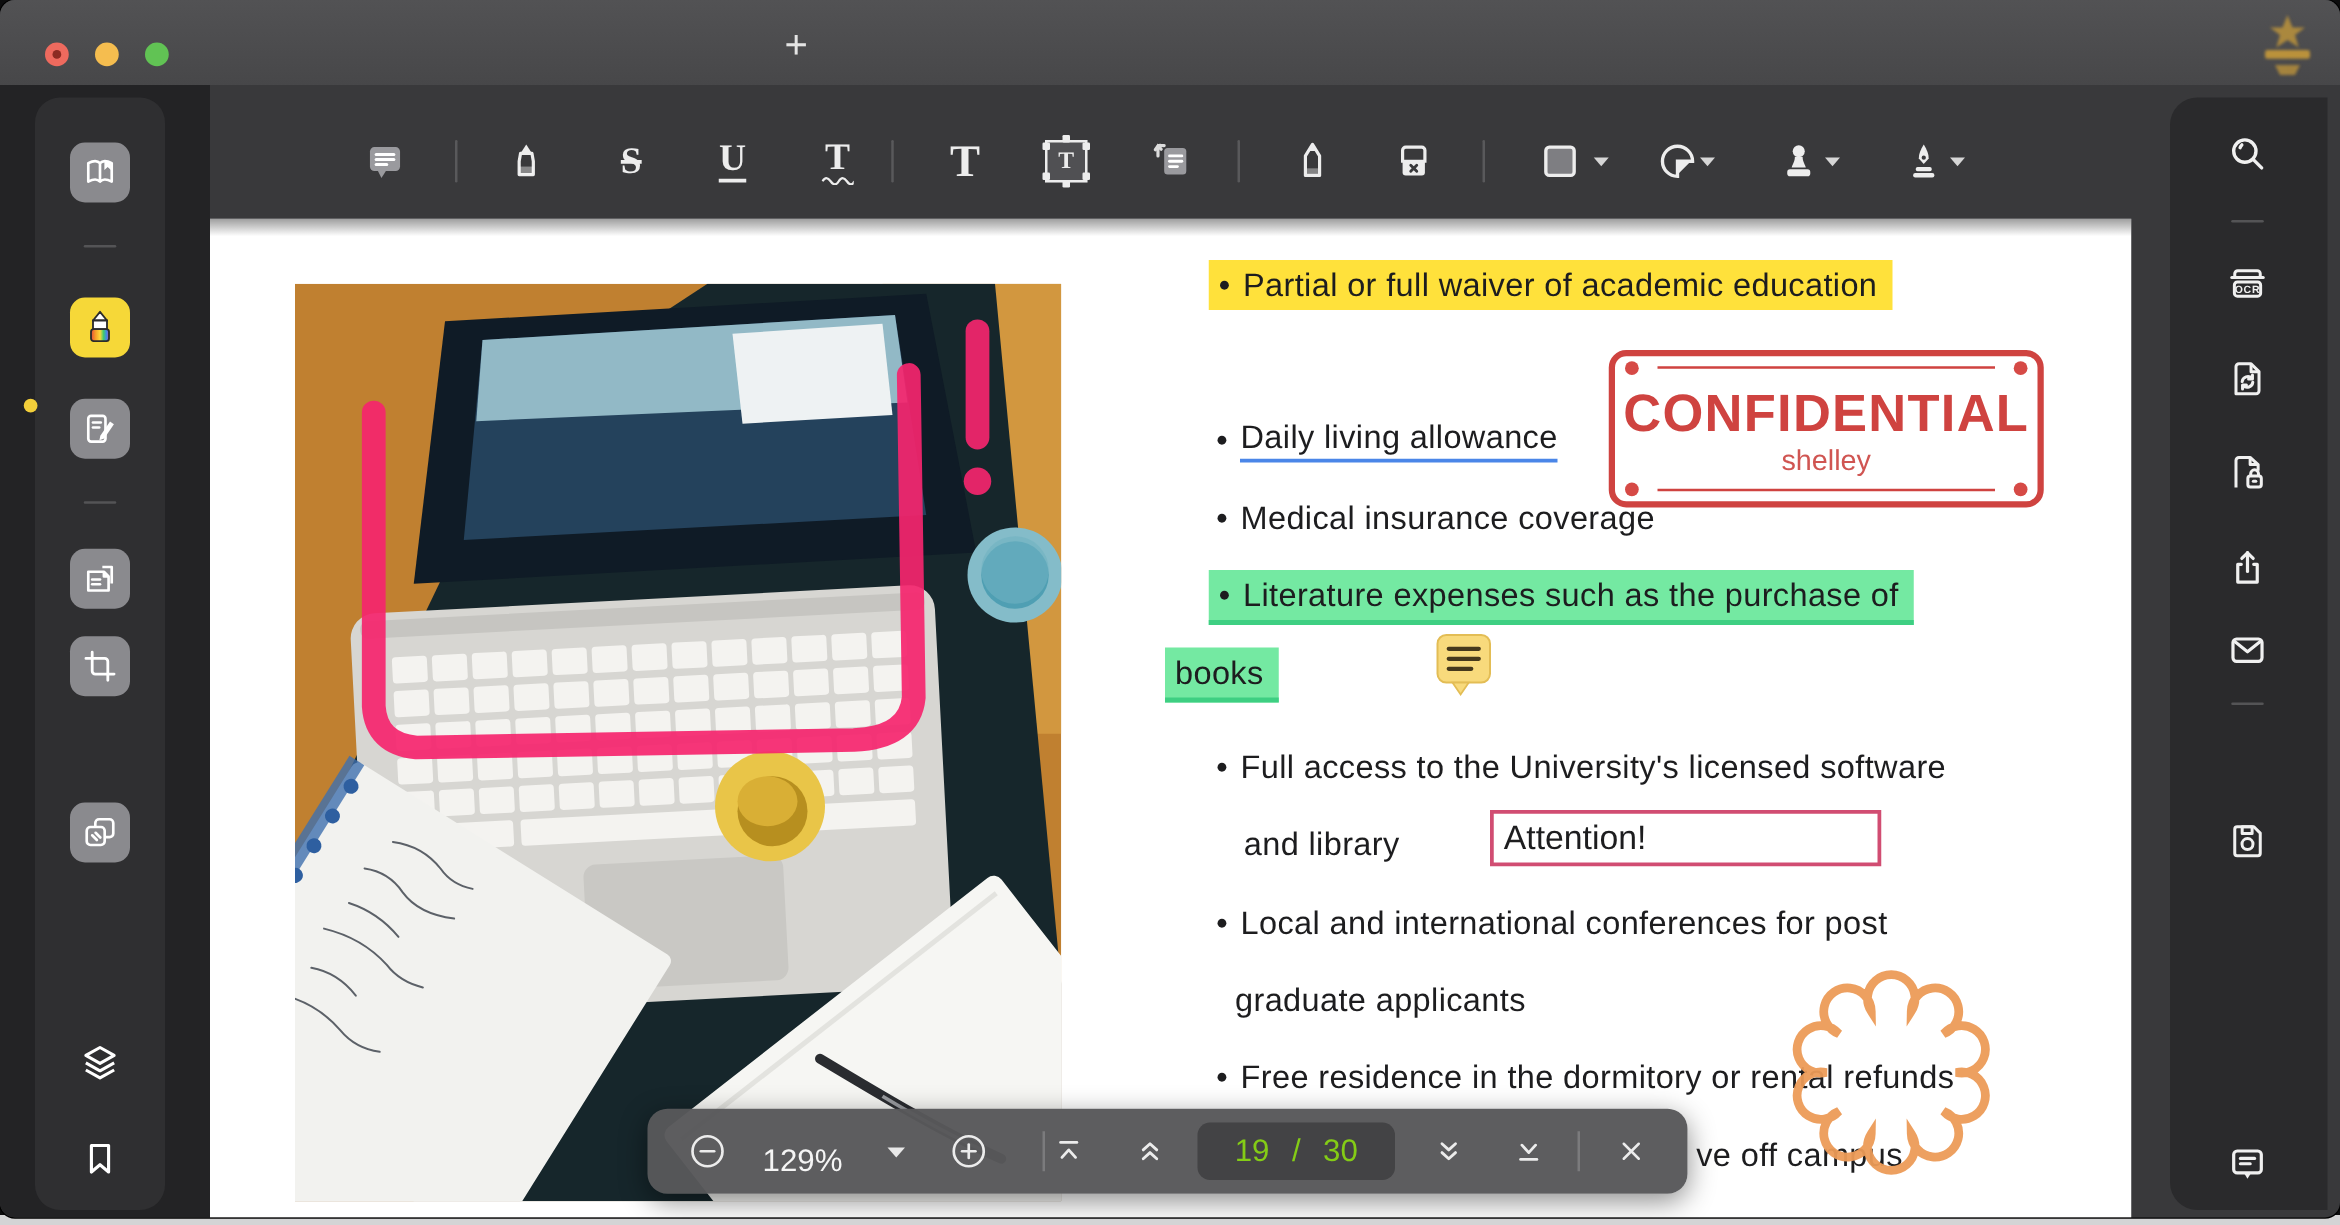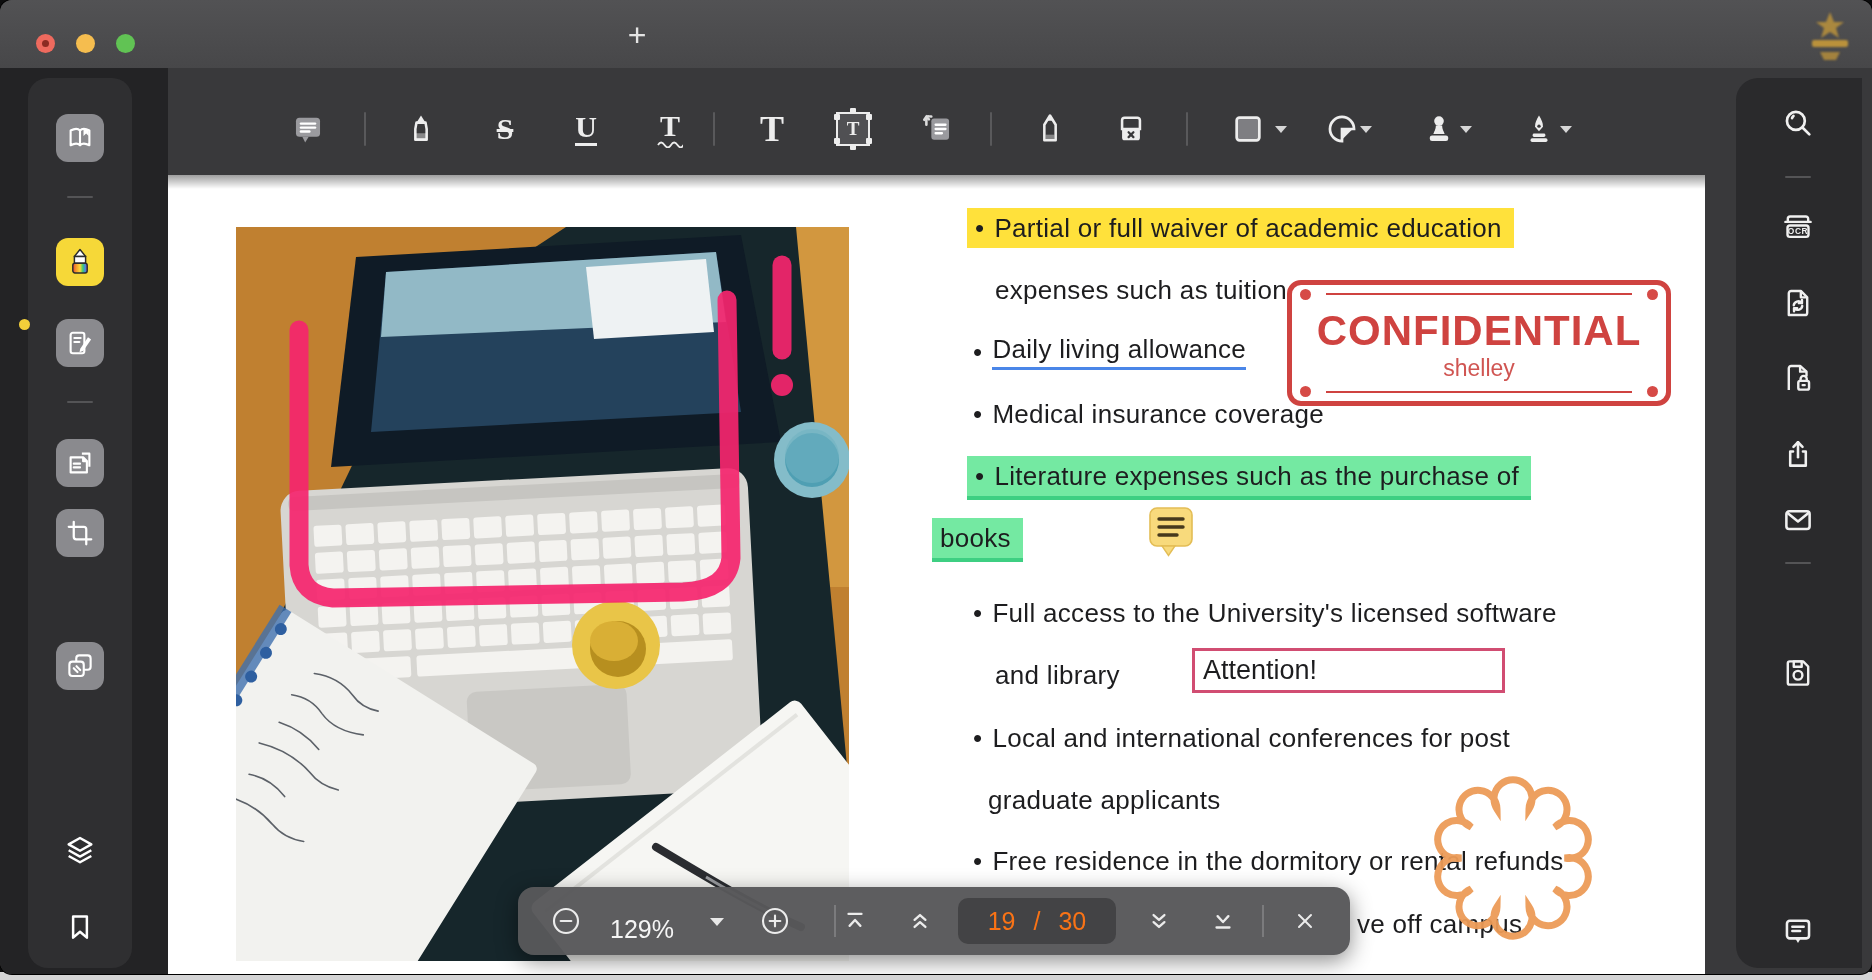--- a/index.html
+++ b/index.html
@@ -54,41 +54,41 @@
     background:linear-gradient(rgba(0,0,0,.38),rgba(0,0,0,0));}
   .photo{position:absolute;left:68px;top:52px;width:613px;height:734px;}
   .marker-layer{position:absolute;left:60px;top:45px;width:660px;height:760px;pointer-events:none;}
   .dline{position:absolute;height:40px;display:flex;align-items:center;white-space:nowrap;
     font-size:26px;color:#1d1d1f;letter-spacing:.3px;}
   .blt{margin-right:10px;}
   .hl-yellow{background:#ffe13b;padding:0 12px 0 8px;}
   .hl-green{background:#74e9a2;padding:0 12px 0 8px;border-bottom:4px solid #3ecf82;}
   .ul-blue{border-bottom:3px solid #4a86e8;padding-bottom:2px;}
   
-  .stamp{position:absolute;left:1119px;top:105px;width:384px;height:126px;border:5px solid #cf4340;
+  .stamp{position:absolute;left:1119px;top:105px;width:348px;height:126px;border:5px solid #cf4340;
     border-radius:14px;background:rgba(255,255,255,.96);box-sizing:border-box;}
   .stamp-line{position:absolute;left:34px;right:34px;height:2px;background:#cf4340;}
   .stamp-dot{position:absolute;width:11px;height:11px;border-radius:50%;background:#d64a46;}
   .stamp-title{position:absolute;left:0;right:0;top:22px;text-align:center;color:#cf4340;
     font-size:42px;font-weight:bold;letter-spacing:1px;}
   .stamp-sub{position:absolute;left:0;right:0;top:70px;text-align:center;color:#d05552;font-size:23px;}
   .attention{position:absolute;left:1024px;top:473px;width:313px;height:45px;border:3px solid #d14d72;
     box-sizing:border-box;display:flex;align-items:center;padding-left:8px;font-size:27px;color:#1d1d1f;}
   .sticky{position:absolute;left:980px;top:331px;}
   .scribble{position:absolute;left:1240px;top:598px;}
   
   .pager{position:absolute;left:518px;top:887px;width:832px;height:68px;border-radius:16px;
     background:rgba(88,88,90,.97);box-shadow:0 6px 22px rgba(0,0,0,.45);}
   .pager > *{position:absolute;}
   .pg-zoom{left:92px;top:0;height:84px;display:flex;align-items:center;color:#f5f5f5;font-size:25px;}
   .pg-caret{left:192px;top:31px;width:0;height:0;border-left:7px solid transparent;
     border-right:7px solid transparent;border-top:8px solid #e8e8e8;}
   .pg-div{width:2px;height:32px;top:18px;background:#7b7b7d;}
   .pg-box{left:440px;top:11px;width:158px;height:46px;background:#434345;border-radius:10px;
-    display:flex;align-items:center;justify-content:center;color:#f97316;font-size:25px;}
+    display:flex;align-items:center;justify-content:center;color:#84cc16;font-size:25px;}
   .pg-box span{margin:0 9px;}
   .ic-btn{width:44px;height:44px;top:12px;display:flex;align-items:center;justify-content:center;}
 </style>
 </head>
 <body>
 
 <div class="bottom-strip"></div>
 
 <div class="window">
 
@@ -448,23 +448,20 @@
         <path d="M71 110 L71 345 Q73 375 105 378 L455 372 Q500 370 503 338 L499 80"></path>
         <path d="M554 45 L554 130"></path>
       </g>
       <circle cx="554" cy="165" r="11" fill="#f5256e" opacity=".92"></circle>
     </svg>
 
     <div class="dline hl-yellow" style="left:799px;top:33px">
         <span class="blt">•</span>
         <span>Partial or full waiver of academic education</span>
       </div>
-    <div class="dline" style="left:827px;top:95px">
-        <span>expenses such as tuition</span>
-      </div>
     <div class="dline" style="left:805px;top:157px">
         <span class="blt">•</span>
         <span class="ul-blue">Daily living allowance</span>
       </div>
     <div class="dline" style="left:805px;top:219px">
         <span class="blt">•</span>
         <span>Medical insurance coverage</span>
       </div>
     <div class="dline hl-green" style="left:799px;top:281px">
         <span class="blt">•</span>

